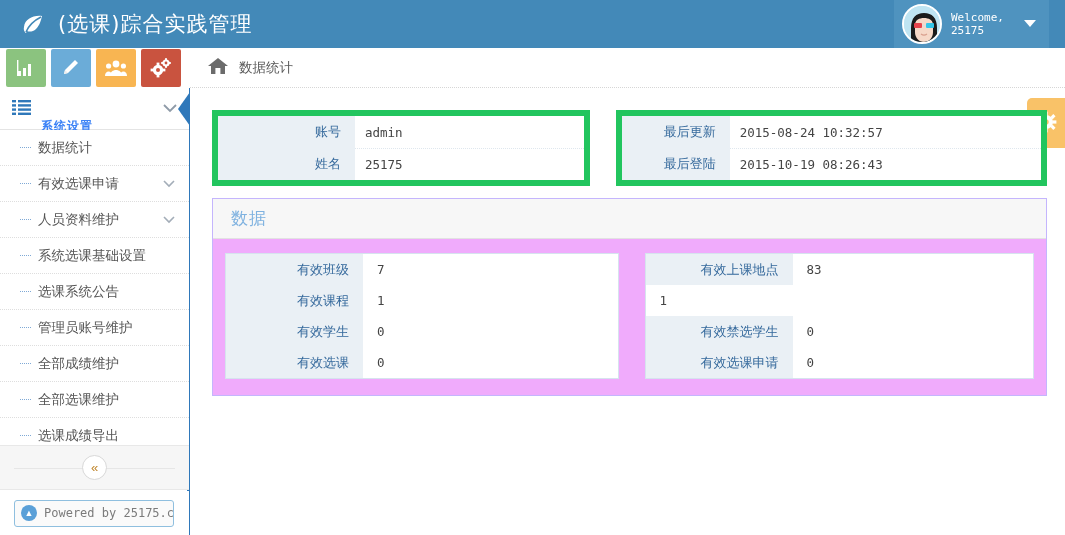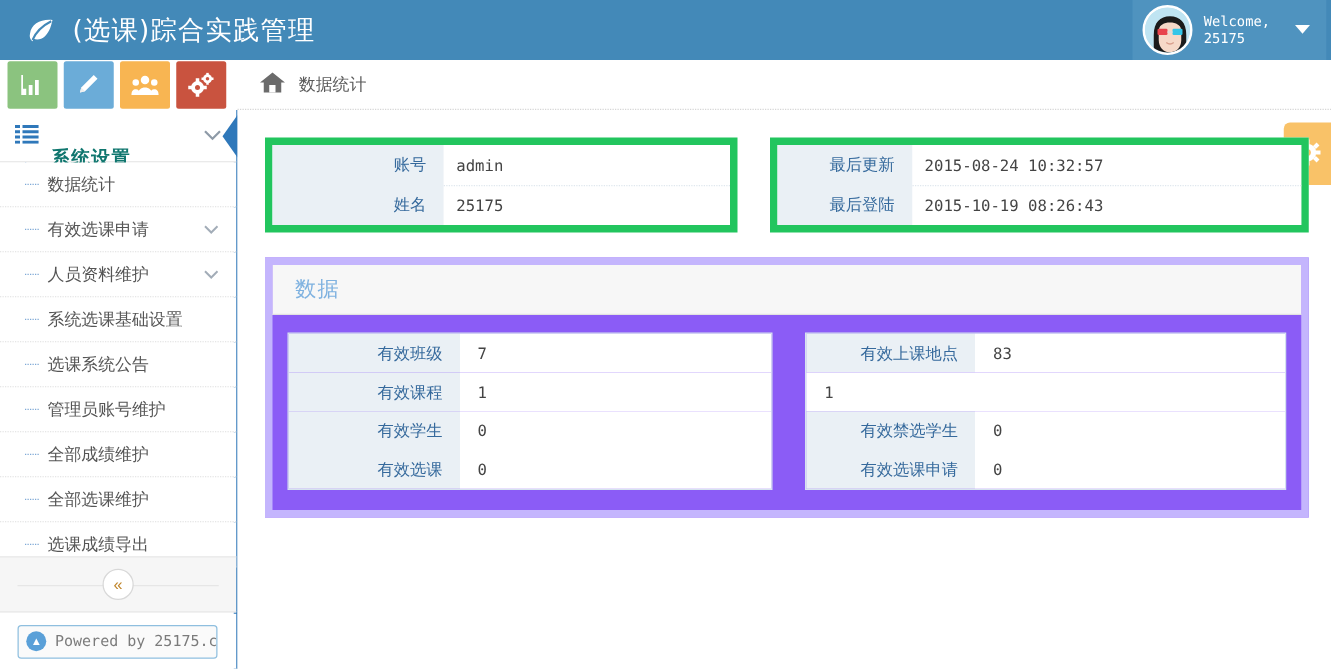--- a/index.html
+++ b/index.html
@@ -16,21 +16,21 @@
     background:#4389b8; display:flex; align-items:center;
   }
   .brand{ display:flex; align-items:center; padding-left:20px; }
   .leaf-icon{ width:26px; height:26px; position:relative; margin-right:12px; }
   .leaf-icon svg{ display:block; }
   .brand-title{
     color:#ffffff; font-size:21px; letter-spacing:1px;
     font-family:"DejaVu Sans","Liberation Sans",sans-serif;
   }
   .user-box{
-    position:absolute; right:4px; top:0; height:48px; width:155px;
+    position:absolute; right:16px; top:0; height:48px; width:155px;
     background:#4f93bf; display:flex; align-items:center; padding-left:8px;
   }
   .avatar{
     width:40px; height:40px; border-radius:50%; overflow:hidden;
     background:#bfe4f2; border:2px solid #ffffff; flex:0 0 auto;
   }
   .avatar svg{ display:block; }
   .welcome{
     color:#ffffff; font-size:11px; line-height:13px; margin-left:9px;
     font-family:"DejaVu Sans Mono","Liberation Mono",monospace;
@@ -56,21 +56,21 @@
   .sidebar{
     position:absolute; left:0; top:88px; width:190px; height:447px;
     background:#ffffff; border-right:1px solid #dddddd;
   }
   .side-head{
     height:42px; display:flex; align-items:center; padding:0 12px;
     border-bottom:1px solid #e4e4e4; position:relative; background:#fff;
   }
   .side-head .list-icon{ margin-right:10px; }
   .side-head-label{
-    color:#0f766e; font-size:15px; font-weight:bold; letter-spacing:1px;
+    color:#3b82f6; font-size:12px; font-weight:bold; letter-spacing:1px;
     font-family:"DejaVu Sans","Liberation Sans",sans-serif;
     margin-top:36px;
   }
   .chev{ margin-left:auto; color:#9aa7b5; }
   .side-pointer{
     position:absolute; right:-1px; top:4px;
     width:0;height:0;border-top:17px solid transparent;border-bottom:17px solid transparent;
     border-right:12px solid #2f78ba;
   }
   .side-accent{
@@ -153,40 +153,40 @@
     font-family:"DejaVu Sans","Liberation Sans",sans-serif;
   }
   .infobox.right .ilabel{ width:108px; }
   .ival{
     flex:1; display:flex; align-items:center; padding-left:10px; background:#fff;
     color:#444; font-size:12.5px;
     font-family:"DejaVu Sans Mono","Liberation Mono",monospace;
   }
 
   
-  .panel{ margin-top:20px; border:6px solid #c4b5fd; background:#8b5cf6; width:835px; }
+  .panel{ margin-top:12px; border:1px solid #c4b5fd; background:#f0abfc; width:835px; }
   .panel-head{
     height:40px; background:#f7f7f7; border-bottom:1px solid #e2e2e2;
     display:flex; align-items:center; padding-left:18px;
   }
   .panel-title{
     color:#7fb2e0; font-size:17px; letter-spacing:1px;
     font-family:"DejaVu Sans","Liberation Sans",sans-serif;
   }
   .panel-body{ padding:14px 12px 16px 12px; display:flex; gap:26px; }
   .dbox{ border:1px solid #d6e3ee; }
   .dbox.left{ width:394px; }
   .dbox.right{ width:390px; }
   .drow{ display:flex; height:31px; }
   .dlabel{
     width:137px; background:#eaf0f5; display:flex; align-items:center; justify-content:flex-end;
     padding-right:14px; color:#35699c; font-size:13px;
     font-family:"DejaVu Sans","Liberation Sans",sans-serif;
   }
-  .dbox.right .dlabel{ width:135px; }
+  .dbox.right .dlabel{ width:147px; }
   .dval{
     flex:1; display:flex; align-items:center; padding-left:14px; background:#fff;
     color:#444; font-size:12.5px;
     font-family:"DejaVu Sans Mono","Liberation Mono",monospace;
   }
 </style>
 </head>
 <body>
 
 <div class="app">

